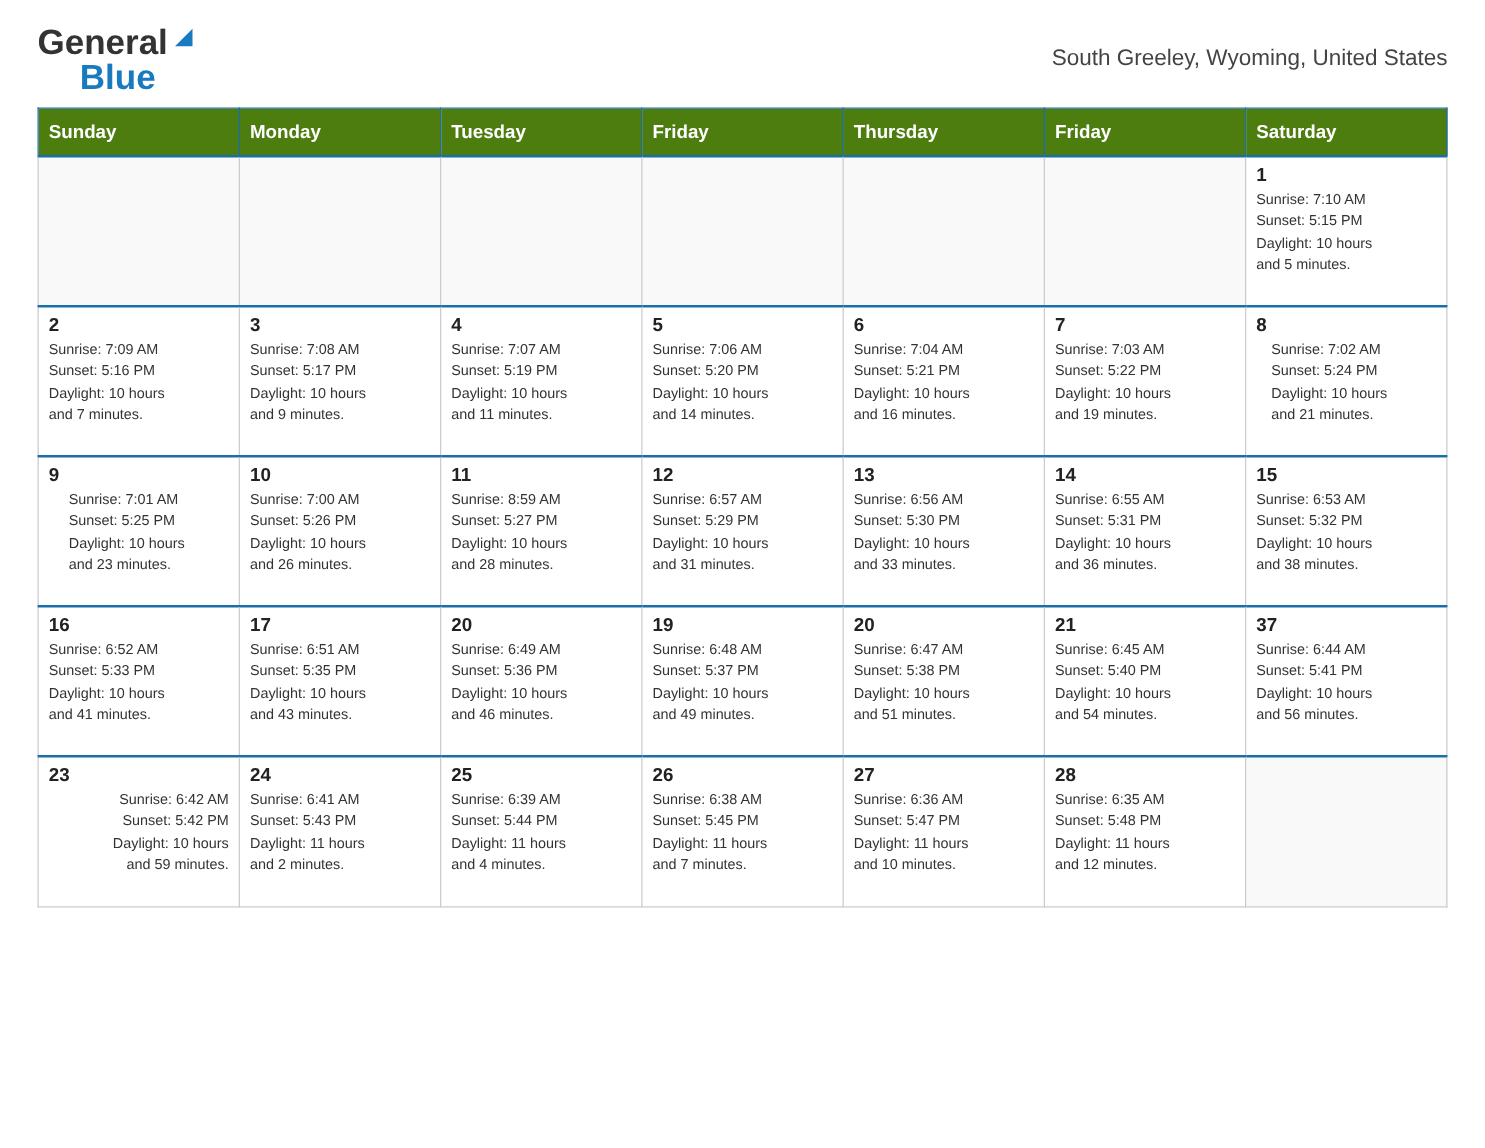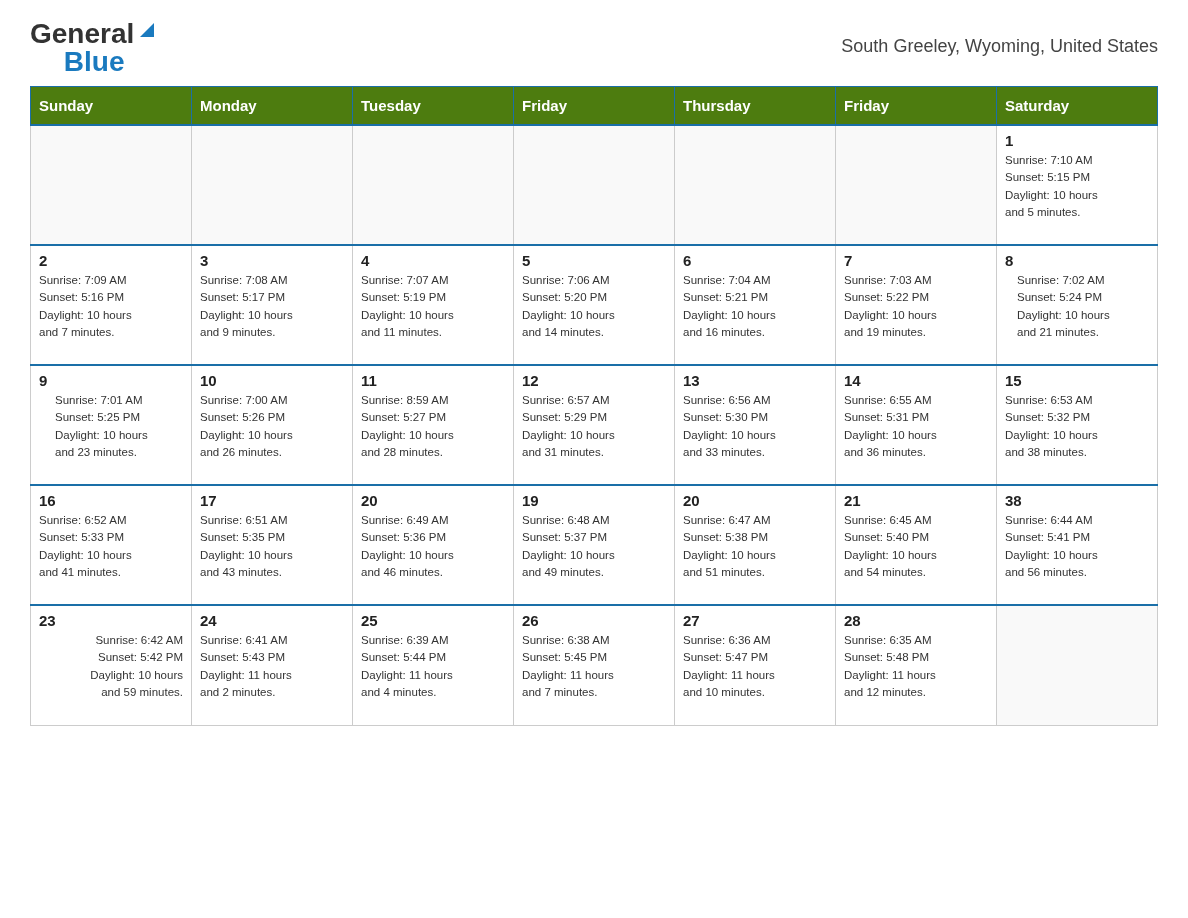--- a/index.html
+++ b/index.html
@@ -280,21 +280,21 @@
 and 51 minutes.</div>
         </td>
         <td>
           <span class="day-number">21</span>
           <div class="day-info" style="white-space: pre-line;">Sunrise: 6:45 AM
 Sunset: 5:40 PM
 Daylight: 10 hours
 and 54 minutes.</div>
         </td>
         <td>
-          <span class="day-number">38</span>
+          <span class="day-number">37</span>
           <div class="day-info" style="white-space: pre-line;">Sunrise: 6:44 AM
 Sunset: 5:41 PM
 Daylight: 10 hours
 and 56 minutes.</div>
         </td>
       </tr>
       <tr>
         <td>
           <span class="day-number">23</span>
           <div class="day-info" style="white-space: pre-line; text-align: right;">Sunrise: 6:42 AM

